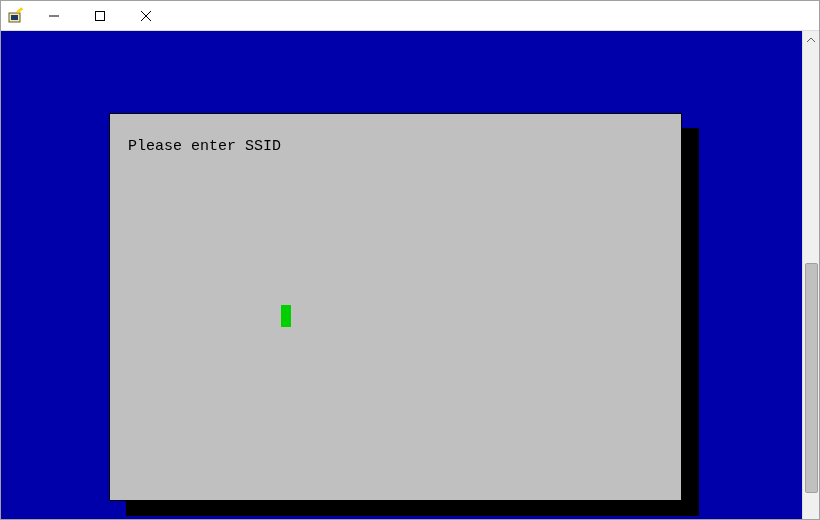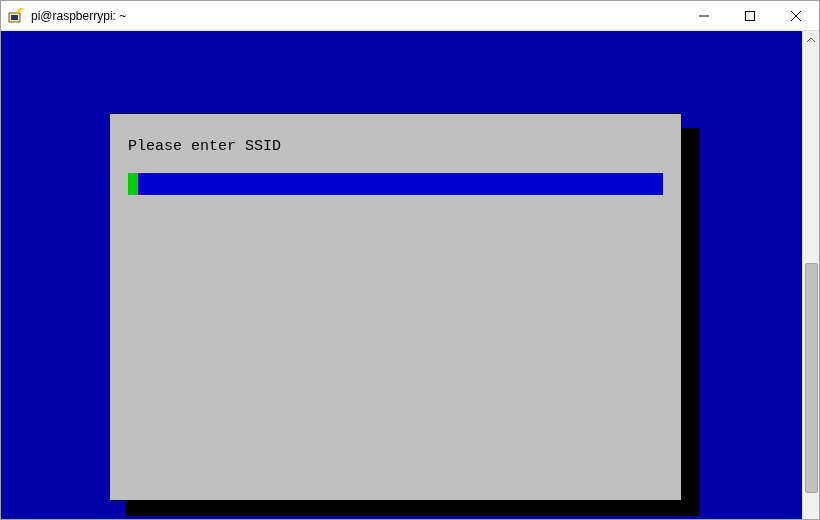--- a/index.html
+++ b/index.html
@@ -66,21 +66,21 @@
       background: #000;
     }
     .dialog {
       position: absolute;
       left: 108px; top: 82px;
       width: 573px; height: 388px;
       background: #c0c0c0;
       border: 1px solid #000;
       padding: 18px 18px 0 18px;
       display: flex;
-      flex-direction: column;
+      flex-direction: row;
       font-family: "Consolas", "Courier New", monospace;
       font-size: 15px;
       color: #000;
     }
     .dialog .prompt { margin-top: 6px; margin-bottom: 18px; }
     .dialog .input-line {
       display: flex;
       align-items: center;
     }
     .dialog .input-field {
@@ -113,21 +113,20 @@
 
   <div class="titlebar">
     <span class="icon">
       <svg width="18" height="18" viewBox="0 0 18 18">
         <rect x="2" y="6" width="11" height="9" fill="#f5e6b3" stroke="#6b5a1f" stroke-width="1"></rect>
         <rect x="4" y="8" width="7" height="5" fill="#1a3a6a"></rect>
         <line x1="10" y1="5" x2="15" y2="1" stroke="#ffcc00" stroke-width="2"></line>
         <line x1="11" y1="6" x2="16" y2="2" stroke="#ffcc00" stroke-width="1"></line>
       </svg>
     </span>
-    <span class="title">pi@raspberrypi: ~</span>
     <div class="controls">
       <div class="ctl">
         <svg width="10" height="10">
             <line x1="0" y1="5" x2="10" y2="5" stroke-width="1"></line>
           </svg>
       </div>
       <div class="ctl">
         <svg width="10" height="10">
             <rect x="0.5" y="0.5" width="9" height="9" fill="none" stroke-width="1"></rect>
           </svg>

